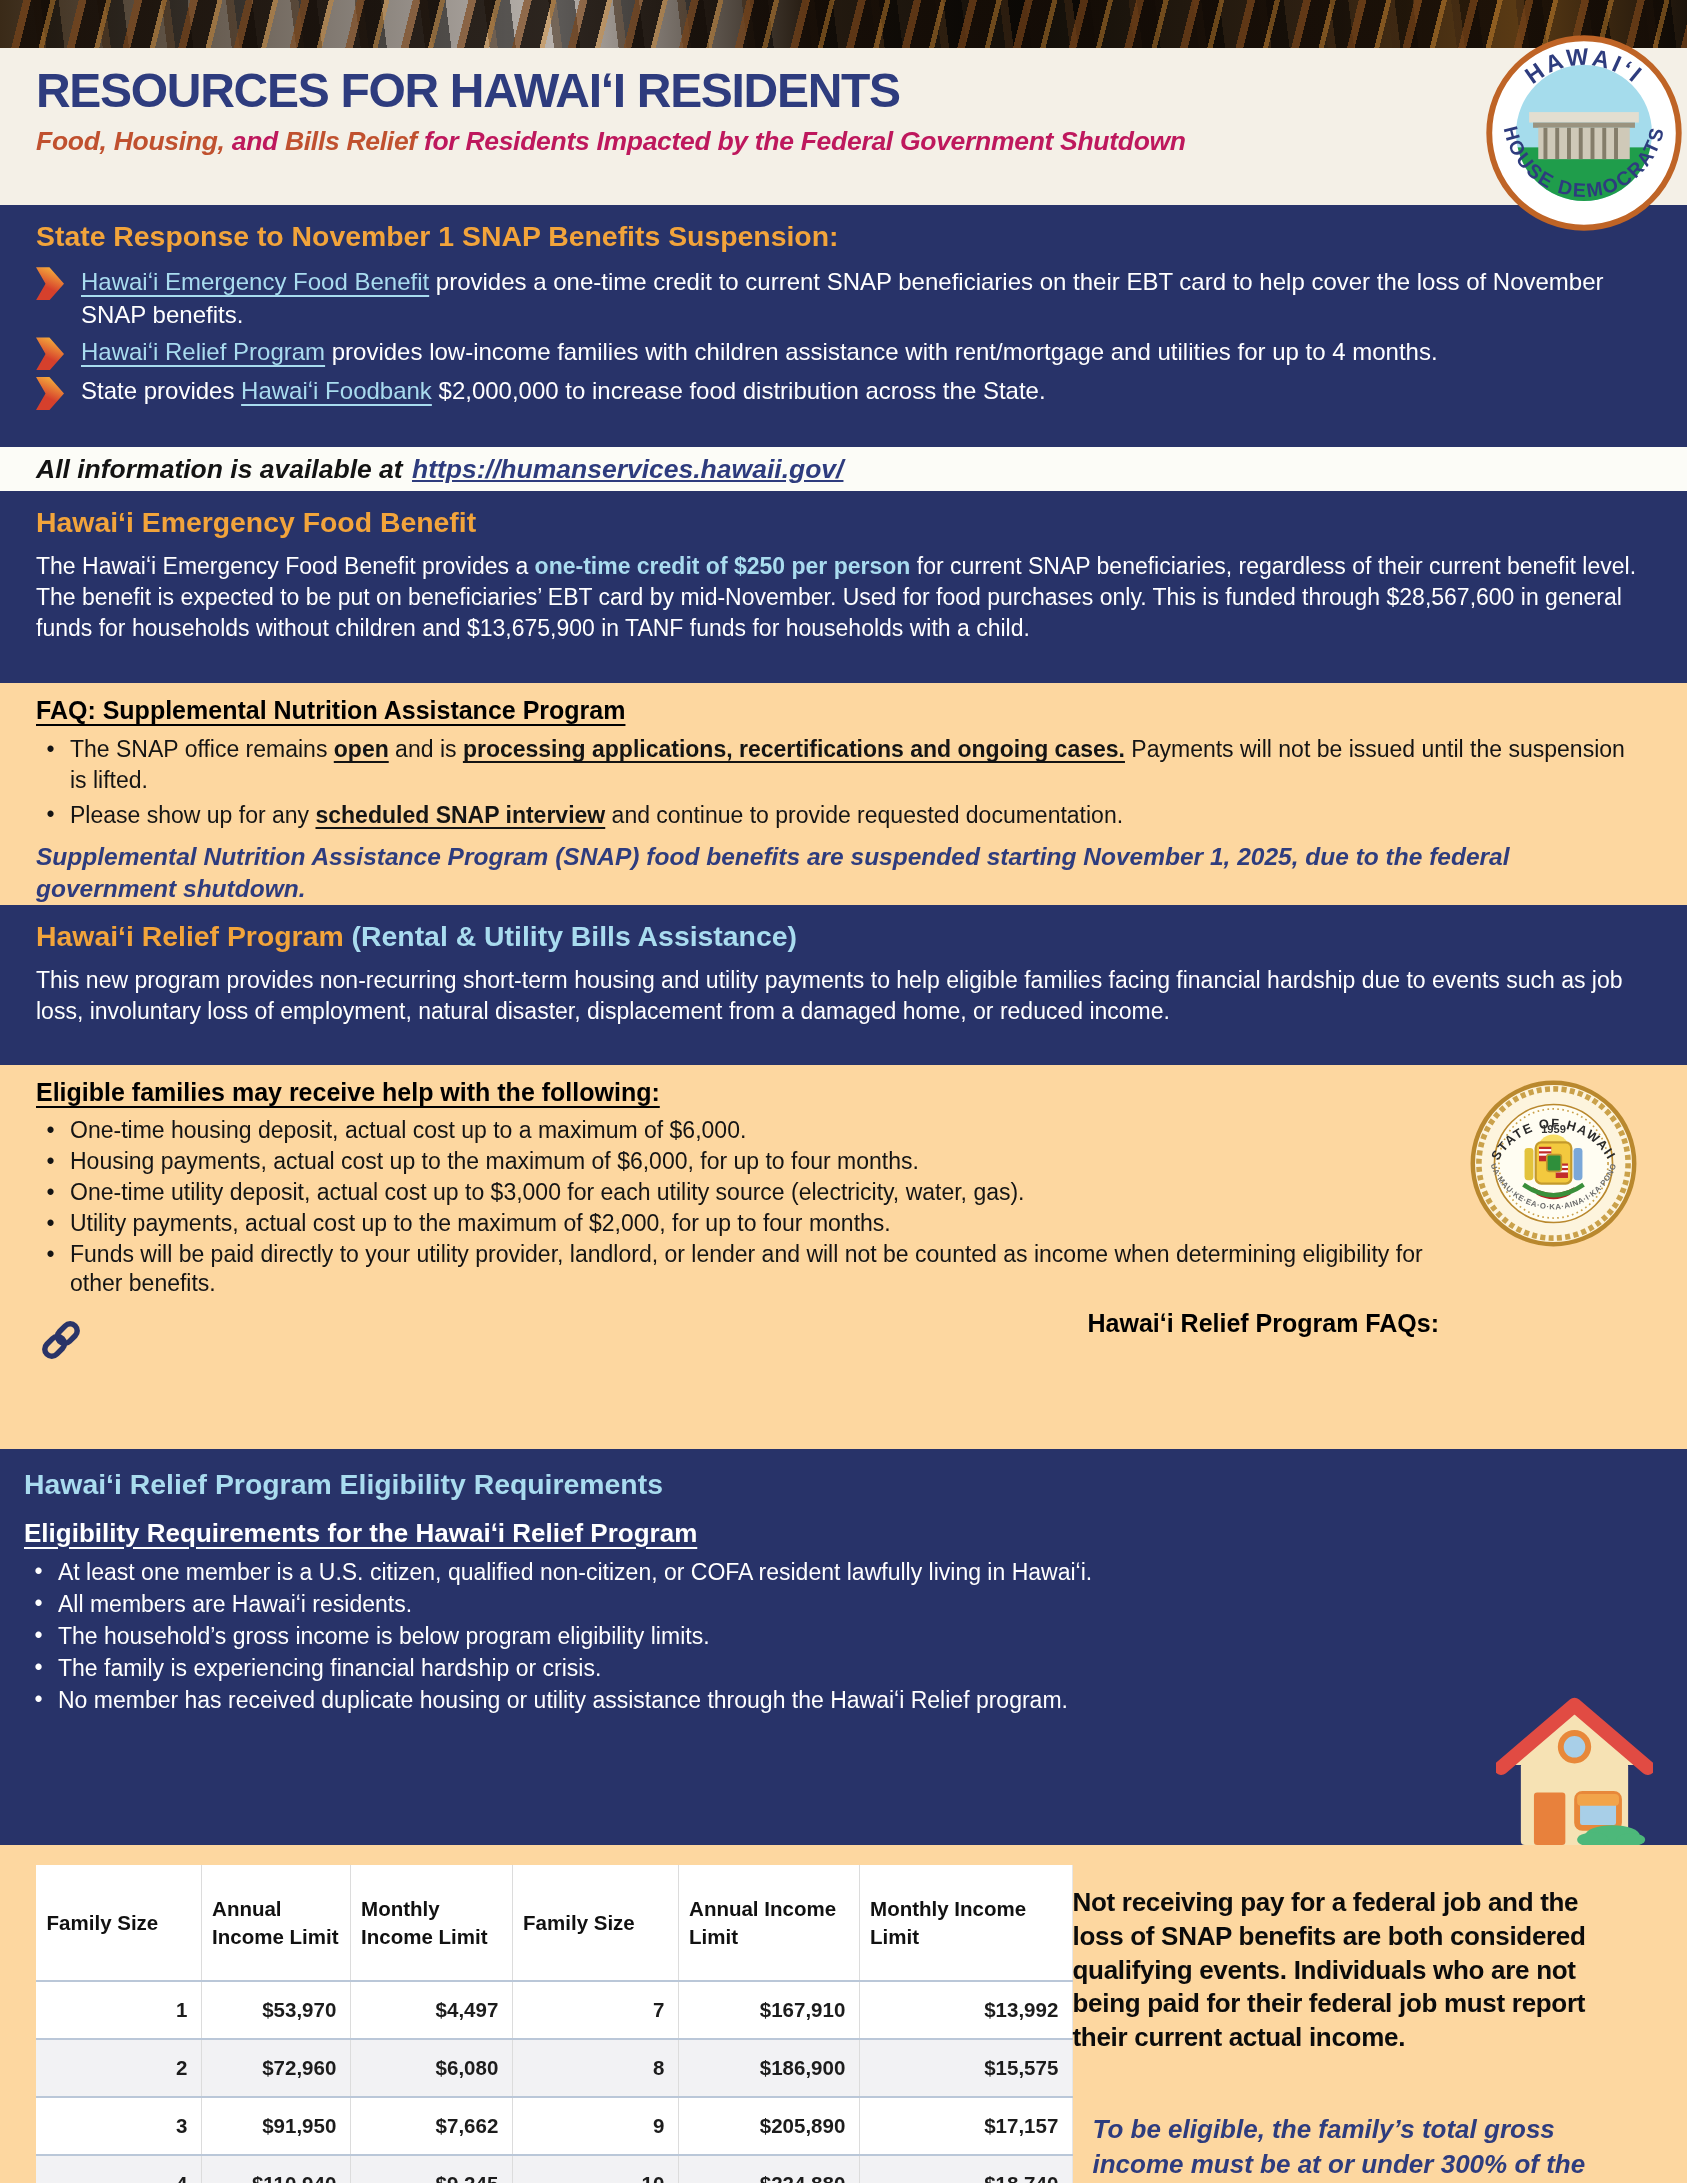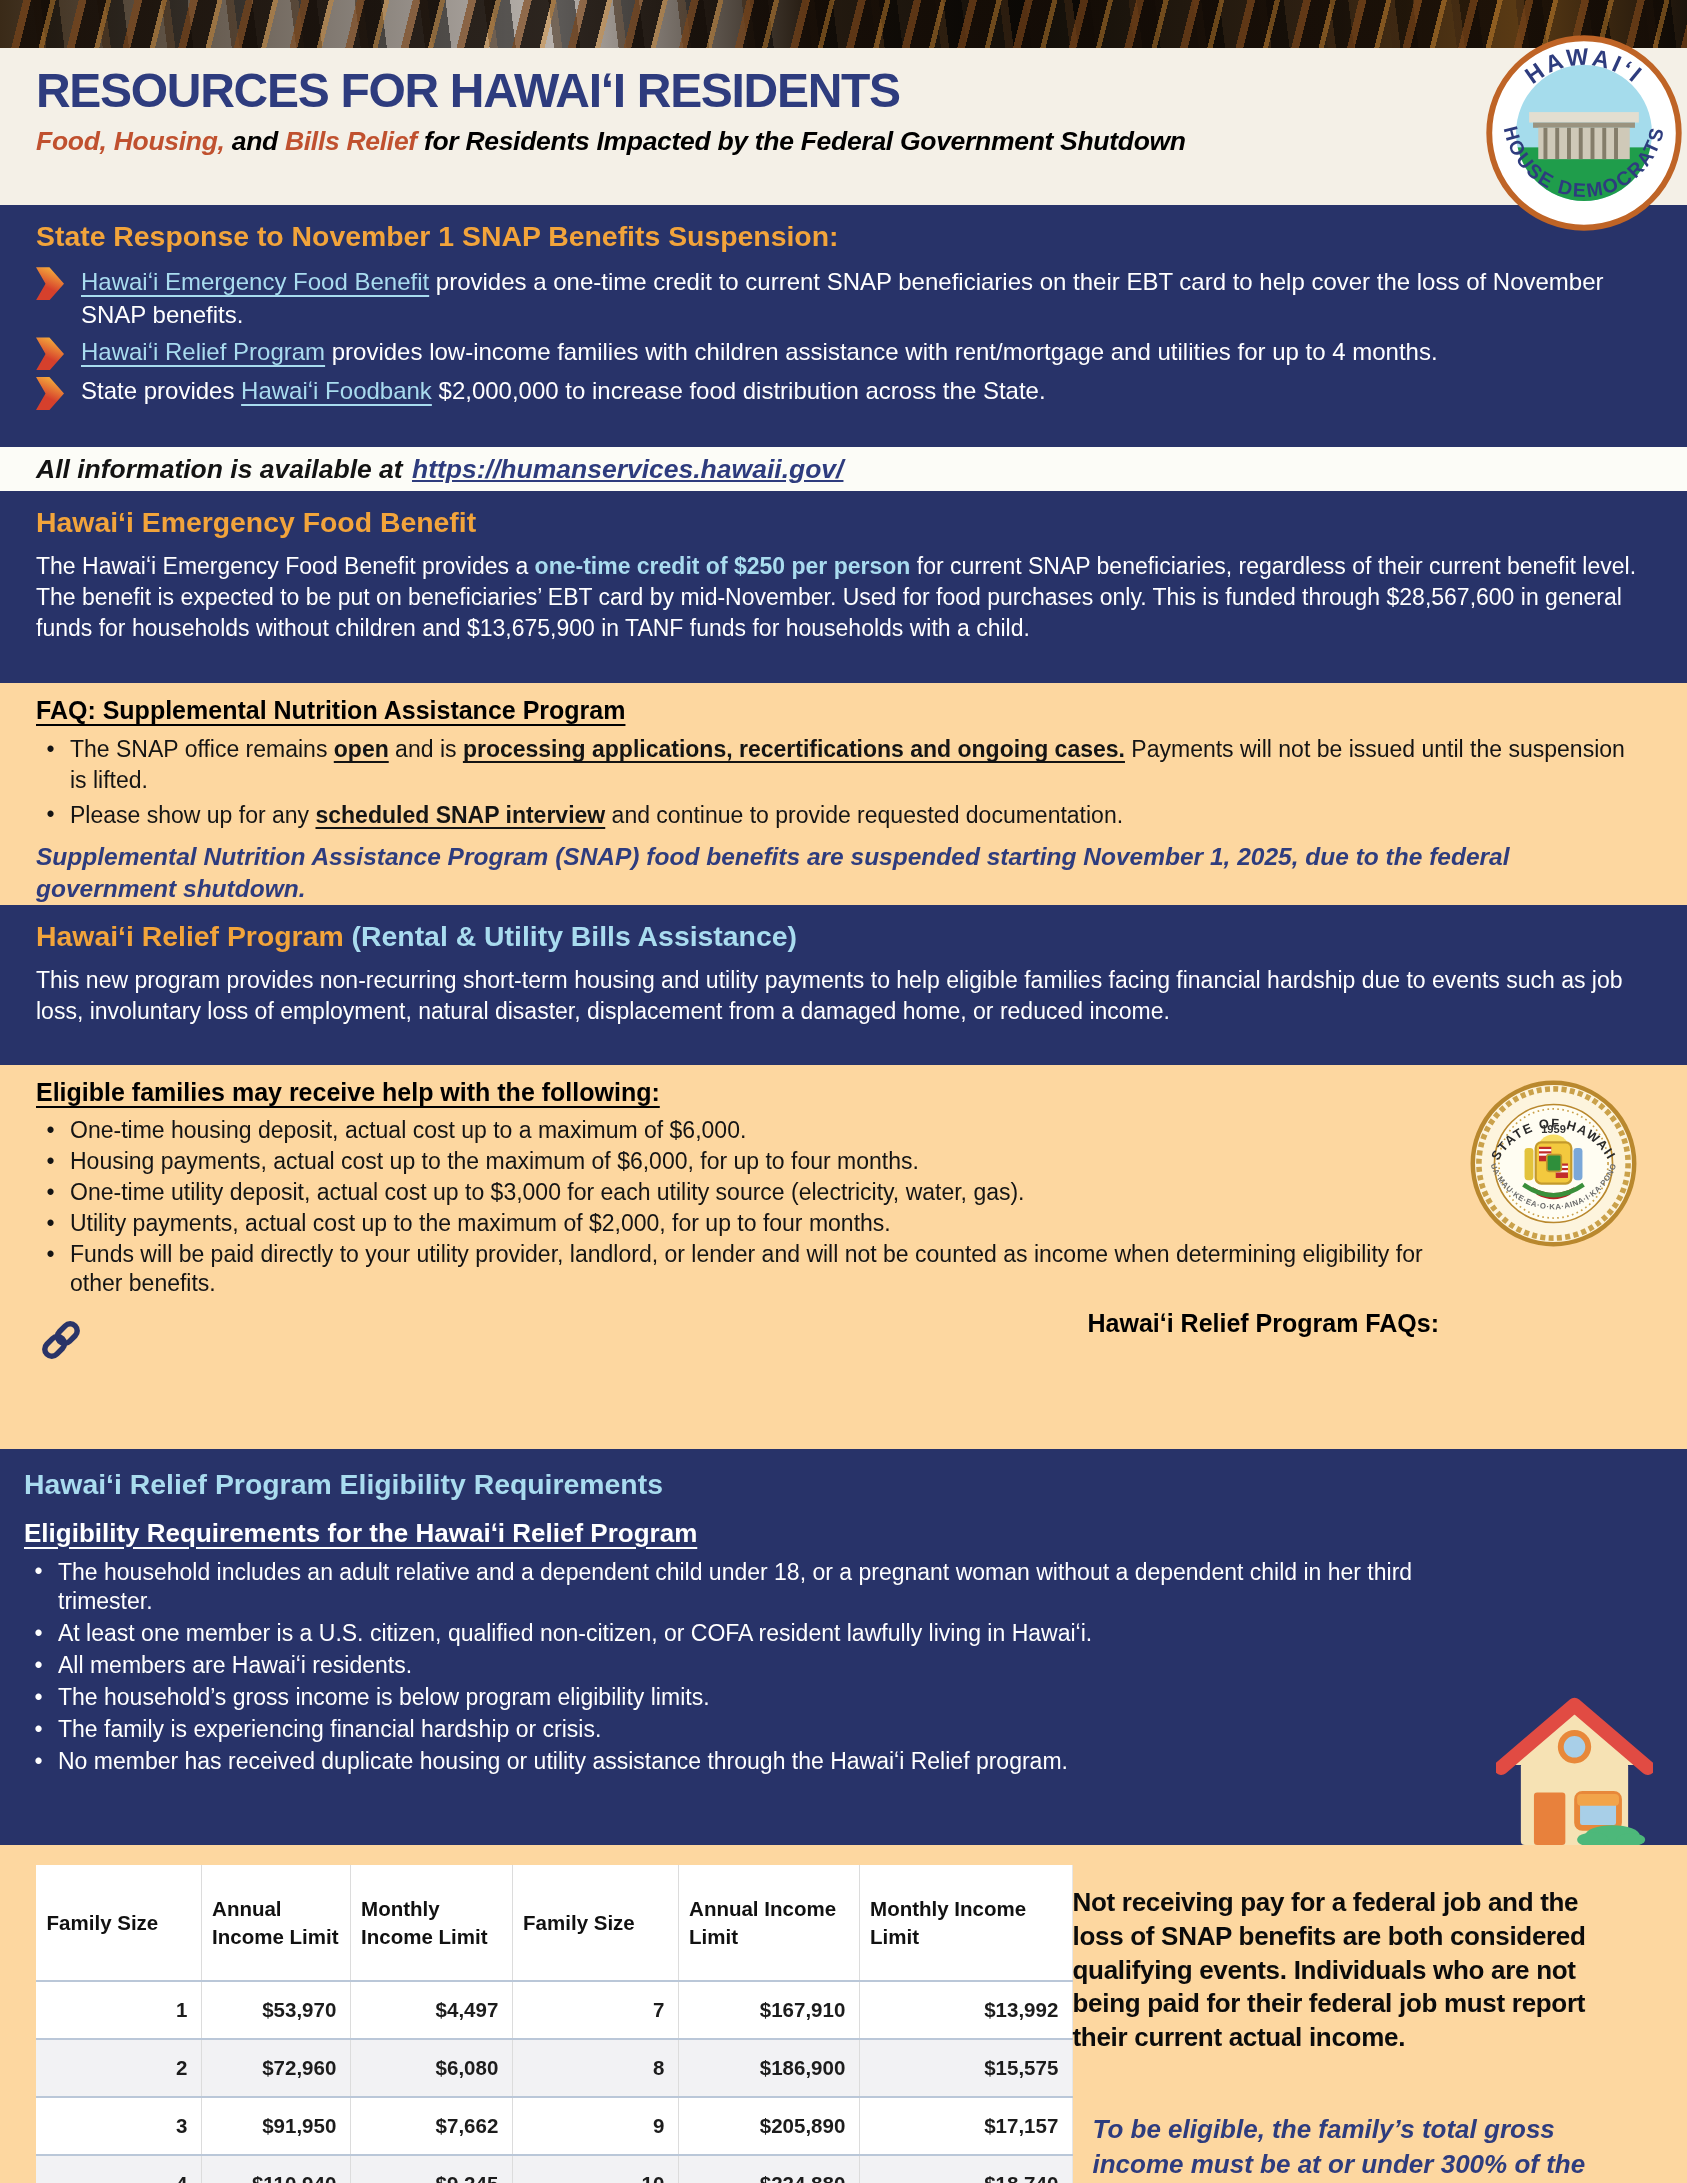--- a/index.html
+++ b/index.html
@@ -10,21 +10,21 @@
   .photo{height:48px;overflow:hidden;
     background:
       repeating-linear-gradient(104deg, rgba(0,0,0,0) 0 22.5px, rgba(125,70,25,.65) 22.5px 30px, rgba(20,12,6,.85) 30px 49px, rgba(214,140,48,.45) 49px 54px),
       repeating-linear-gradient(83deg, rgba(0,0,0,0) 0 38px, rgba(60,38,18,.55) 38px 46px, rgba(0,0,0,.5) 46px 64px),
       linear-gradient(90deg,#3a2a18 0%, #8a837c 22%, #b9b3ae 33%, #241a10 48%, #14100a 62%, #2e2012 78%, #5a3a14 90%, #1c140c 100%);}
 
   
   .masthead{position:relative;height:157px;background:#f4f0e7;padding:10.6px 0 0 36px;box-sizing:border-box;}
   .title{margin:4px 0 0;font-size:48px;font-weight:bold;color:#2e3c7e;letter-spacing:-1.3px;}
   .subtitle{margin-top:8px;font-size:26.5px;font-weight:bold;font-style:italic;letter-spacing:-0.3px;}
-  .sub-red{color:#c0512f}.sub-blue{color:#000000}
+  .sub-red{color:#c0512f}.sub-blue{color:#be185d}
   .logo{position:absolute;top:-13.2px;right:5.3px;width:196px;height:196px;z-index:9;}
 
   
   .sec-blue{background:#283369;color:#fff;padding:12px 40px 6.6px 36px;box-sizing:border-box;overflow:hidden;}
   .sec-peach{background:#fdd7a0;color:#141414;padding:10.6px 40px 5.3px 36px;box-sizing:border-box;overflow:hidden;}
   .h-orange{color:#f2a43b;font-size:28.4px;font-weight:bold;margin:2.6px 0 12px;}
   .h-lightblue{color:#a9dcef;font-size:28.4px;font-weight:bold;margin:6.6px 0 17px;}
   .h-paren{color:#a9dcef;}
   .h-peach{font-size:25px;font-weight:bold;color:#000;margin:2.6px 0 9.3px;
            text-decoration:underline;text-decoration-thickness:2px;text-underline-offset:4.6px;}
@@ -234,21 +234,20 @@
       <text font-size="14" font-weight="bold" fill="#6b6b6b" letter-spacing="1">
         <textPath href="#sealBotArc" startOffset="50%" text-anchor="middle">UA·MAU·KE·EA·O·KA·AINA·I·KA·PONO</textPath>
       </text>
     </svg>
   </section>
 
   <section class="sec-blue" id="requirements">
     <div class="h-lightblue">Hawaiʻi Relief Program Eligibility Requirements</div>
     <div class="req-sub">Eligibility Requirements for the Hawaiʻi Relief Program</div>
     <ul class="dot-list req-list">
-      <li>The household includes an adult relative and a dependent child under 18, or a pregnant woman without a dependent child in her third trimester.</li>
       <li>At least one member is a U.S. citizen, qualified non-citizen, or COFA resident lawfully living in Hawaiʻi.</li>
       <li>All members are Hawaiʻi residents.</li>
       <li>The household’s gross income is below program eligibility limits.</li>
       <li>The family is experiencing financial hardship or crisis.</li>
       <li>No member has received duplicate housing or utility assistance through the Hawaiʻi Relief program.</li>
     </ul>
     <svg class="house" viewBox="0 0 240 226">
       <rect x="38" y="100" width="164" height="126" rx="6" fill="#f6e2b4"></rect>
       <path d="M 20,104 L 120,16 L 220,104 Z" fill="#f6e2b4"></path>
       <path d="M 8,108 L 120,12 L 232,108" fill="none" stroke="#e14b43" stroke-width="22" stroke-linecap="round" stroke-linejoin="round"></path>

